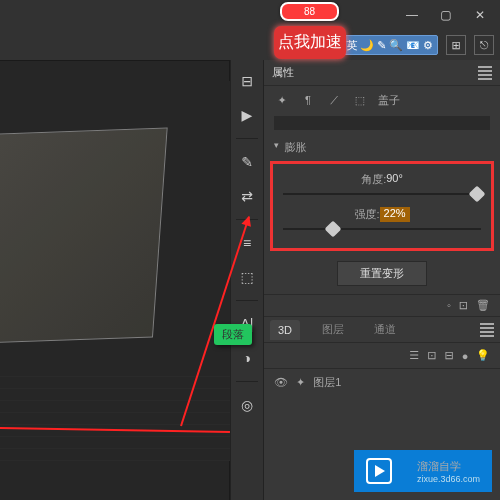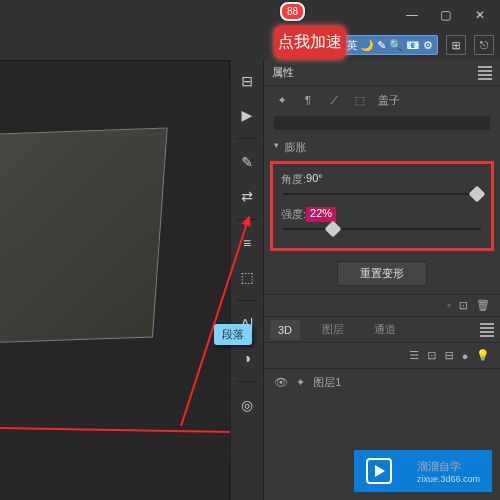--- a/index.html
+++ b/index.html
@@ -4,21 +4,21 @@
 <style>
 *{margin:0;padding:0;box-sizing:border-box;font-family:"Microsoft YaHei",sans-serif;font-size:11px;color:#aaa}
 body{background:#323232;width:500px;height:500px;overflow:hidden;position:relative}
 .titlebar{height:30px;background:#323232;display:flex;justify-content:flex-end;align-items:center;padding-right:4px;gap:2px}
 .titlebar .winbtn{width:32px;height:24px;display:flex;align-items:center;justify-content:center;color:#ccc;font-size:12px}
 .btnrow{height:30px;background:#323232;display:flex;justify-content:flex-end;align-items:center;padding-right:6px;gap:8px}
 .imebox{background:#4a7db8;border:1px solid #6a9dd8;height:20px;display:flex;align-items:center;padding:0 4px;color:#cde;font-size:10px;gap:3px;border-radius:2px}
 .imebox span{color:#fff}
 .sqbtn{width:20px;height:20px;border:1px solid #666;display:flex;align-items:center;justify-content:center;color:#ccc}
 .balloon{position:absolute;top:2px;left:280px;z-index:10}
-.balloon .bubble{background:#fd3a3a;color:#fff;font-size:10px;padding:2px 5px;border-radius:8px;border:2px solid #fff;box-shadow:0 0 3px #0008}
+.balloon .bubble{background:#fd3a3a;color:#fff;font-size:10px;padding:2px 22px;border-radius:8px;border:2px solid #fff;box-shadow:0 0 3px #0008}
 .balloon .tag{position:absolute;top:24px;left:-6px;background:#d33;color:#fff;font-size:16px;padding:6px 4px;border-radius:7px;box-shadow:0 0 6px #f66;white-space:nowrap}
 .main{display:flex;height:440px}
 .canvas{width:230px;height:440px;background:#262626;position:relative;border-right:1px solid #1a1a1a;border-top:1px solid #1a1a1a}
 .viewport{position:absolute;top:20px;left:0;width:230px;height:380px;background:#262626}
 .floor{position:absolute;bottom:0;left:0;width:230px;height:90px;background:repeating-linear-gradient(0deg,#2a2a2a 0,#2a2a2a 1px,#262626 1px,#262626 12px),repeating-linear-gradient(90deg,#2a2a2a 0,#2a2a2a 1px,transparent 1px,transparent 16px)}
 .shape{position:absolute;top:50px;left:-40px;width:200px;height:210px;border:1px solid #888;background:linear-gradient(135deg,#4e4c46 0%,#3a3934 100%);transform:skewX(-6deg) rotate(-2deg);opacity:0.9}
 .redline{position:absolute;bottom:32px;left:0;width:230px;height:2px;background:#f22;transform-origin:left;transform:rotate(1deg)}
 .arrow{position:absolute;width:2px;background:#f22;transform-origin:bottom}
 .arrow.a1{height:220px;bottom:35px;left:180px;transform:rotate(18deg)}
 .arrow::after{content:"";position:absolute;top:-6px;left:-4px;border:5px solid transparent;border-bottom:10px solid #f22}
@@ -29,35 +29,35 @@
 .panelhdr{height:26px;background:#383838;border-bottom:1px solid #2a2a2a;display:flex;align-items:center;padding:0 8px;justify-content:space-between}
 .panelhdr .title{color:#ddd;font-size:11px}
 .menu4{display:flex;gap:2px;flex-direction:column;width:14px}
 .menu4 div{height:2px;background:#aaa}
 .proprow{display:flex;align-items:center;gap:10px;padding:6px 10px}
 .proprow .icn{width:16px;height:16px;display:flex;align-items:center;justify-content:center}
 .subhdr{padding:4px 10px;color:#ccc;display:flex;gap:6px}
 .subhdr::before{content:"▾";font-size:9px;color:#aaa}
 .redbox{border:3px solid #e33;margin:2px 6px;padding:4px 6px 10px}
 .sliderrow{padding:4px 2px}
-.sliderrow .labels{display:flex;justify-content:flex-start;margin-bottom:6px}
-.sliderrow .val{background:#be185d;color:#fff;padding:0 4px;min-width:30px;text-align:center}
+.sliderrow .labels{display:flex;justify-content:center;margin-bottom:6px}
+.sliderrow .val{background:#a16207;color:#fff;padding:0 4px;min-width:30px;text-align:center}
 .sliderrow .valplain{color:#ddd}
 .track{height:2px;background:#222;position:relative;margin:4px 2px}
 .thumb{position:absolute;top:-5px;width:12px;height:12px;background:#ccc;border-radius:2px;transform:rotate(45deg)}
 .btnreset{margin:8px auto;display:block;background:#454545;border:1px solid #2a2a2a;color:#ddd;padding:4px 18px;text-align:center;width:90px}
 .iconrow{display:flex;justify-content:flex-end;gap:8px;padding:4px 10px;border-top:1px solid #2a2a2a;border-bottom:1px solid #2a2a2a}
 .tabrow{display:flex;align-items:center;padding:0 6px;height:26px;border-bottom:1px solid #2a2a2a;gap:14px}
 .tab{padding:4px 8px;color:#888}
 .tab.active{background:#454545;color:#ddd;border-radius:3px 3px 0 0}
 .layertools{display:flex;gap:8px;padding:6px 10px;align-items:center;border-bottom:1px solid #2a2a2a}
 .layertools .sp{flex:1}
 .layerrow{display:flex;align-items:center;gap:8px;padding:6px 10px}
 .eye{width:14px;text-align:center}
-.segtag{position:absolute;top:324px;left:214px;background:#7dd3fc;color:#333;font-size:11px;padding:3px 8px;border-radius:3px;box-shadow:2px 2px 4px #0008;z-index:5}
+.segtag{position:absolute;top:324px;left:214px;background:#22c55e;color:#333;font-size:11px;padding:3px 8px;border-radius:3px;box-shadow:2px 2px 4px #0008;z-index:5}
 .watermark{position:absolute;bottom:8px;right:8px;background:#0a7dd6;color:#fff;padding:8px 12px;display:flex;align-items:center;gap:25px;font-size:14px}
 .watermark .logo{width:26px;height:26px;border:2px solid #fff;border-radius:4px;display:flex;align-items:center;justify-content:center}
 .watermark .logo::before{content:"";border-left:10px solid #fff;border-top:6px solid transparent;border-bottom:6px solid transparent;margin-left:2px}
 .watermark .small{font-size:9px;color:#bde;display:block}
 </style>
 </head>
 <body>
 
 <div class="balloon">
   <div class="bubble">88</div>

